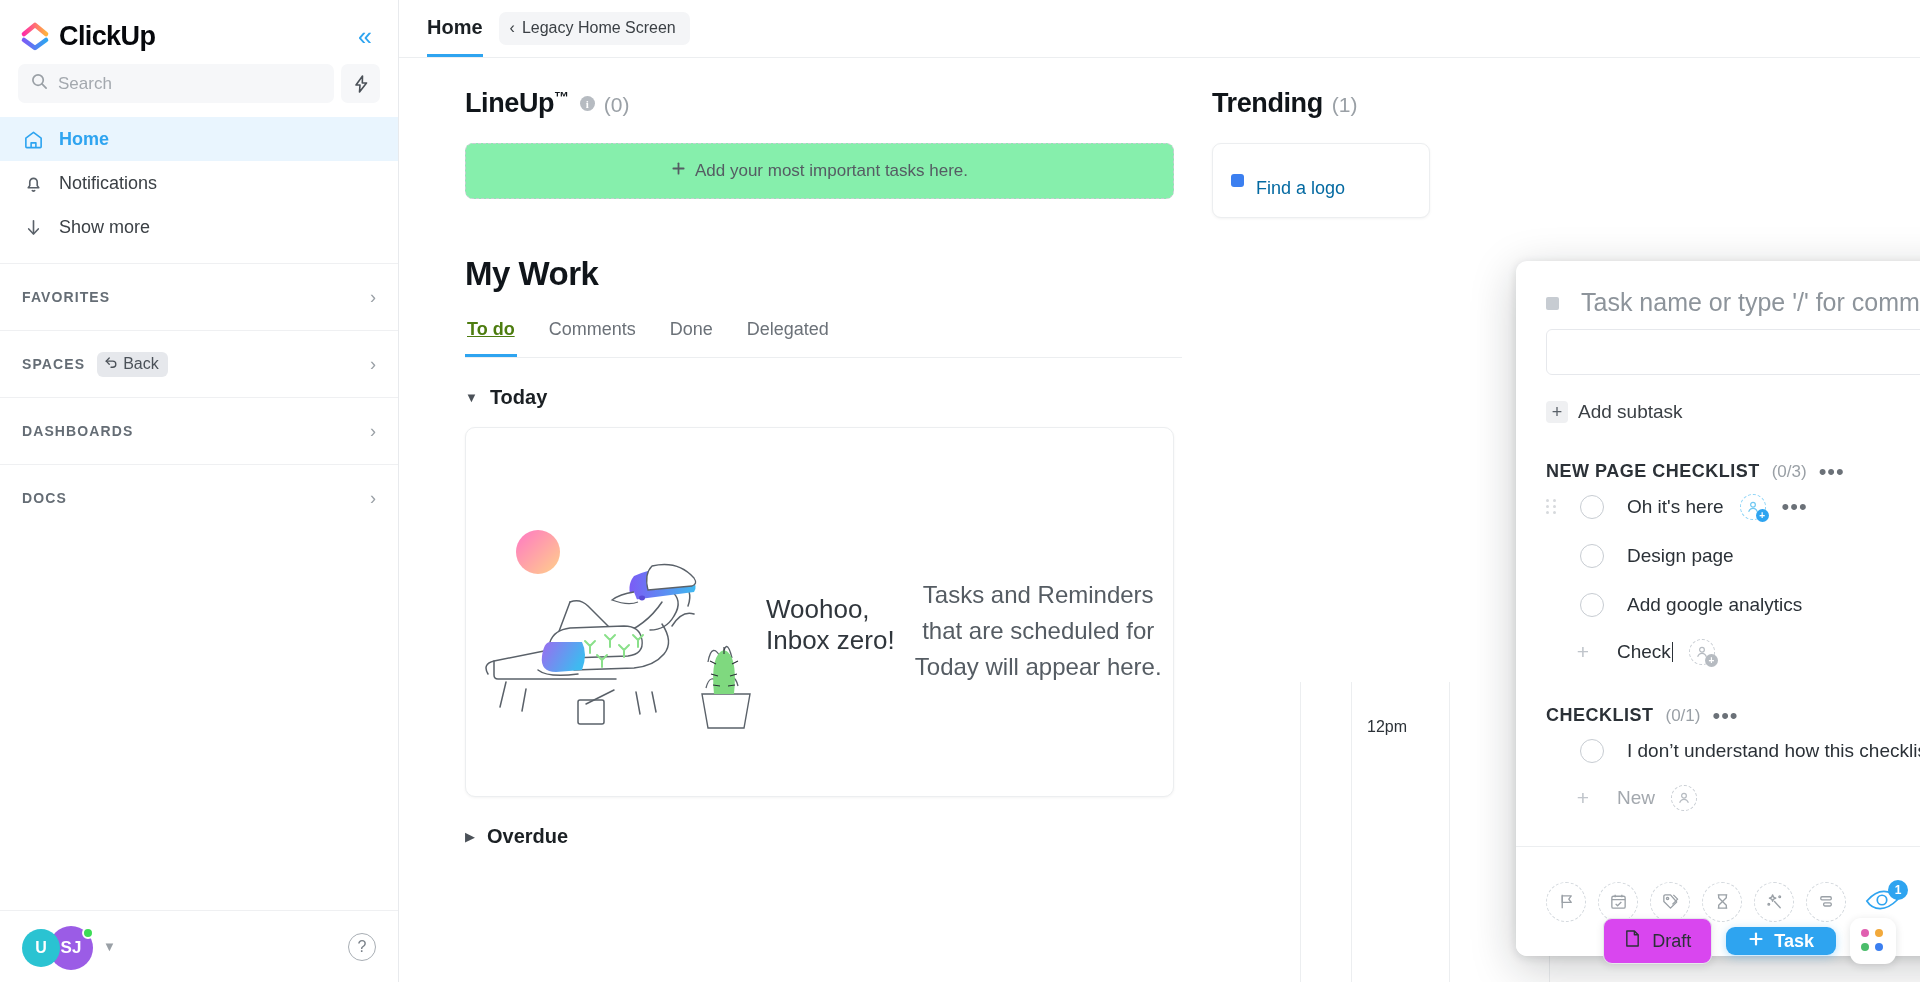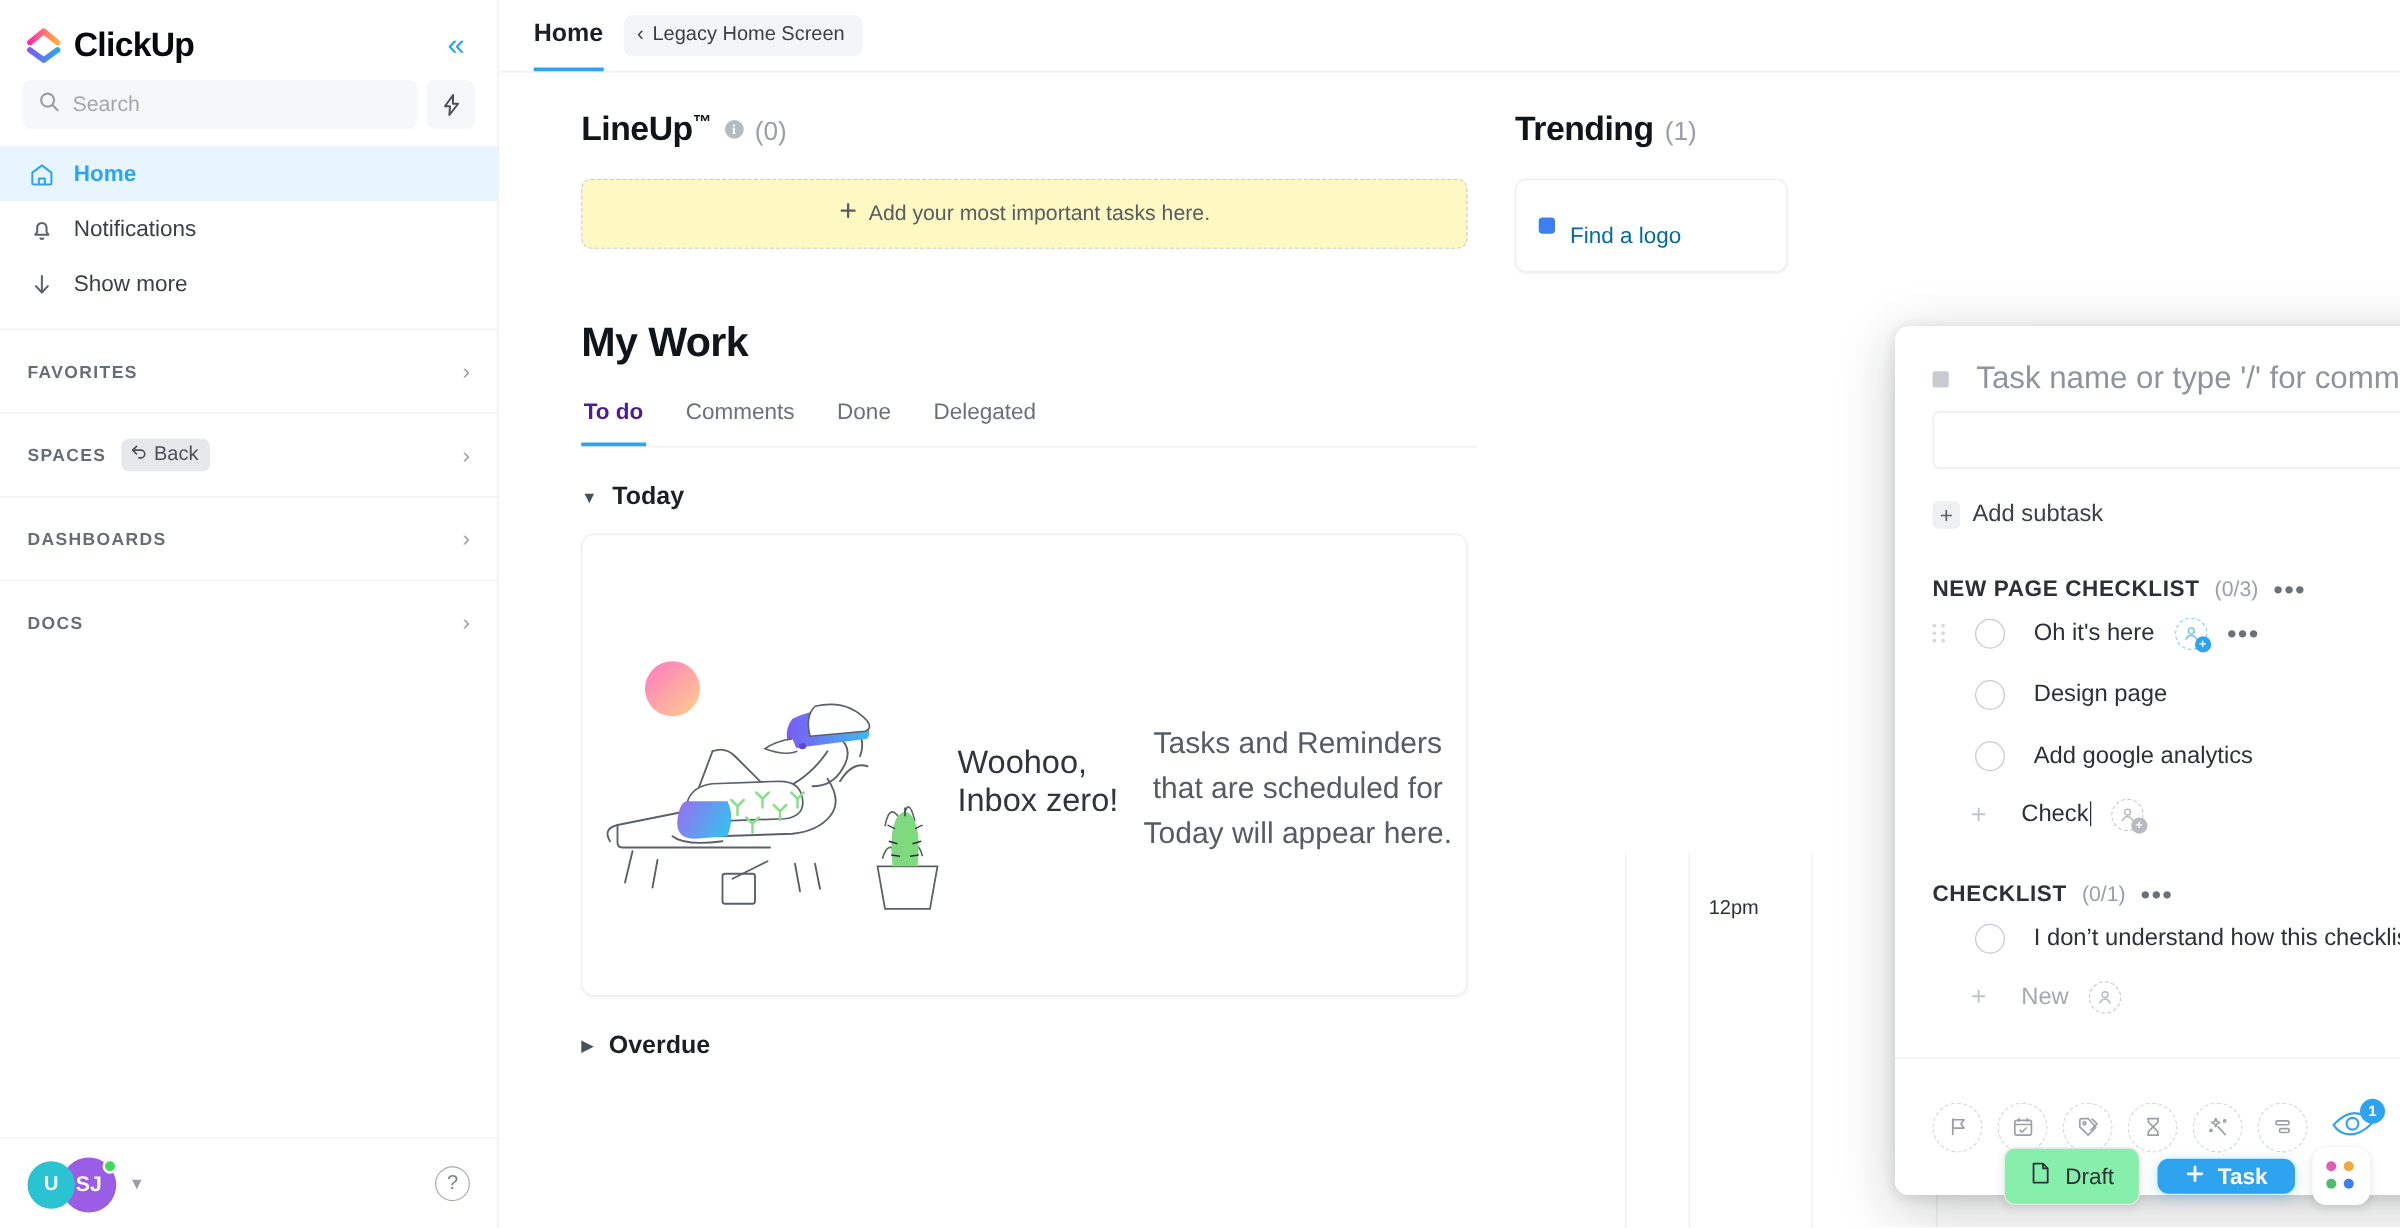--- a/index.html
+++ b/index.html
@@ -114,31 +114,31 @@
   .sect-title { font-size: 27px; font-weight: 700; color: #10151a; letter-spacing: -0.4px; }
   .sup-tm { font-size: 15px; vertical-align: super; font-weight: 700; }
   .info-dot {
     width: 15px; height: 15px; border-radius: 50%; background: #b6bbc1; color: #fff;
     font-size: 11px; display: inline-flex; align-items: center; justify-content: center;
     font-weight: 700; font-family: "Liberation Serif", serif; align-self: center; margin-left: 2px;
   }
   .sect-count { font-size: 21px; color: #9aa0a6; font-weight: 400; }
 
   .lineup-drop {
-    height: 56px; background: #fef9c3; border: 1px dashed #c7ccd2; border-radius: 8px;
+    height: 56px; background: #86efac; border: 1px dashed #c7ccd2; border-radius: 8px;
     display: flex; align-items: center; justify-content: center; gap: 9px;
     color: #555c63; font-size: 17px; margin-right: 8px; cursor: pointer;
   }
 
   .mywork-title { font-size: 33px; font-weight: 700; color: #10151a; margin: 56px 0 20px 0; letter-spacing:-0.5px;}
   .mw-tabs { display: flex; gap: 30px; border-bottom: 1px solid #eceef0; }
   .mw-tab {
     font-size: 18px; color: #6b7178; padding: 6px 2px 14px 2px; cursor: pointer;
   }
-  .mw-tab.active { color: #4c1d95; font-weight: 700; border-bottom: 3px solid #2ea4f0; }
+  .mw-tab.active { color: #4d7c0f; font-weight: 700; border-bottom: 3px solid #2ea4f0; text-decoration: underline; }
 
   .grp-head {
     display: flex; align-items: center; gap: 12px; margin: 28px 0 18px 0; cursor: pointer;
   }
   .grp-caret { color: #4b5158; font-size: 13px; }
   .grp-name { font-size: 20px; font-weight: 700; color: #1b2024; }
 
   .empty-card {
     background: #fff; border: 1px solid #eceef0; border-radius: 10px;
     box-shadow: 0 1px 3px rgba(16,22,26,0.05);
@@ -245,21 +245,21 @@
     position: absolute; top: -6px; right: -8px; min-width: 20px; height: 20px;
     background: #2ea4f0; color: #fff; border-radius: 10px; font-size: 12px; font-weight: 700;
     display: flex; align-items: center; justify-content: center; padding: 0 5px;
   }
 
   
   .float-bar {
     position: absolute; right: 24px; bottom: 18px; display: flex; align-items: center; gap: 14px; z-index: 40;
   }
   .draft-btn {
-    background: #86efac; border: 1px solid #e6e8ec; border-radius: 9px; height: 46px;
+    background: #d946ef; border: 1px solid #e6e8ec; border-radius: 9px; height: 46px;
     padding: 0 20px; display: flex; align-items: center; gap: 11px;
     font-size: 18px; color: #2b3137; box-shadow: 0 2px 8px rgba(16,22,26,0.09); cursor: pointer;
   }
   .task-btn {
     background: #2ea4f0; color: #fff; border-radius: 9px; height: 28px;
     padding: 0 22px; display: flex; align-items: center; gap: 10px;
     font-size: 18px; font-weight: 600; box-shadow: 0 2px 10px rgba(46,164,240,0.35); cursor: pointer;
   }
   .apps-btn {
     width: 46px; height: 46px; background: #fff; border-radius: 11px;

